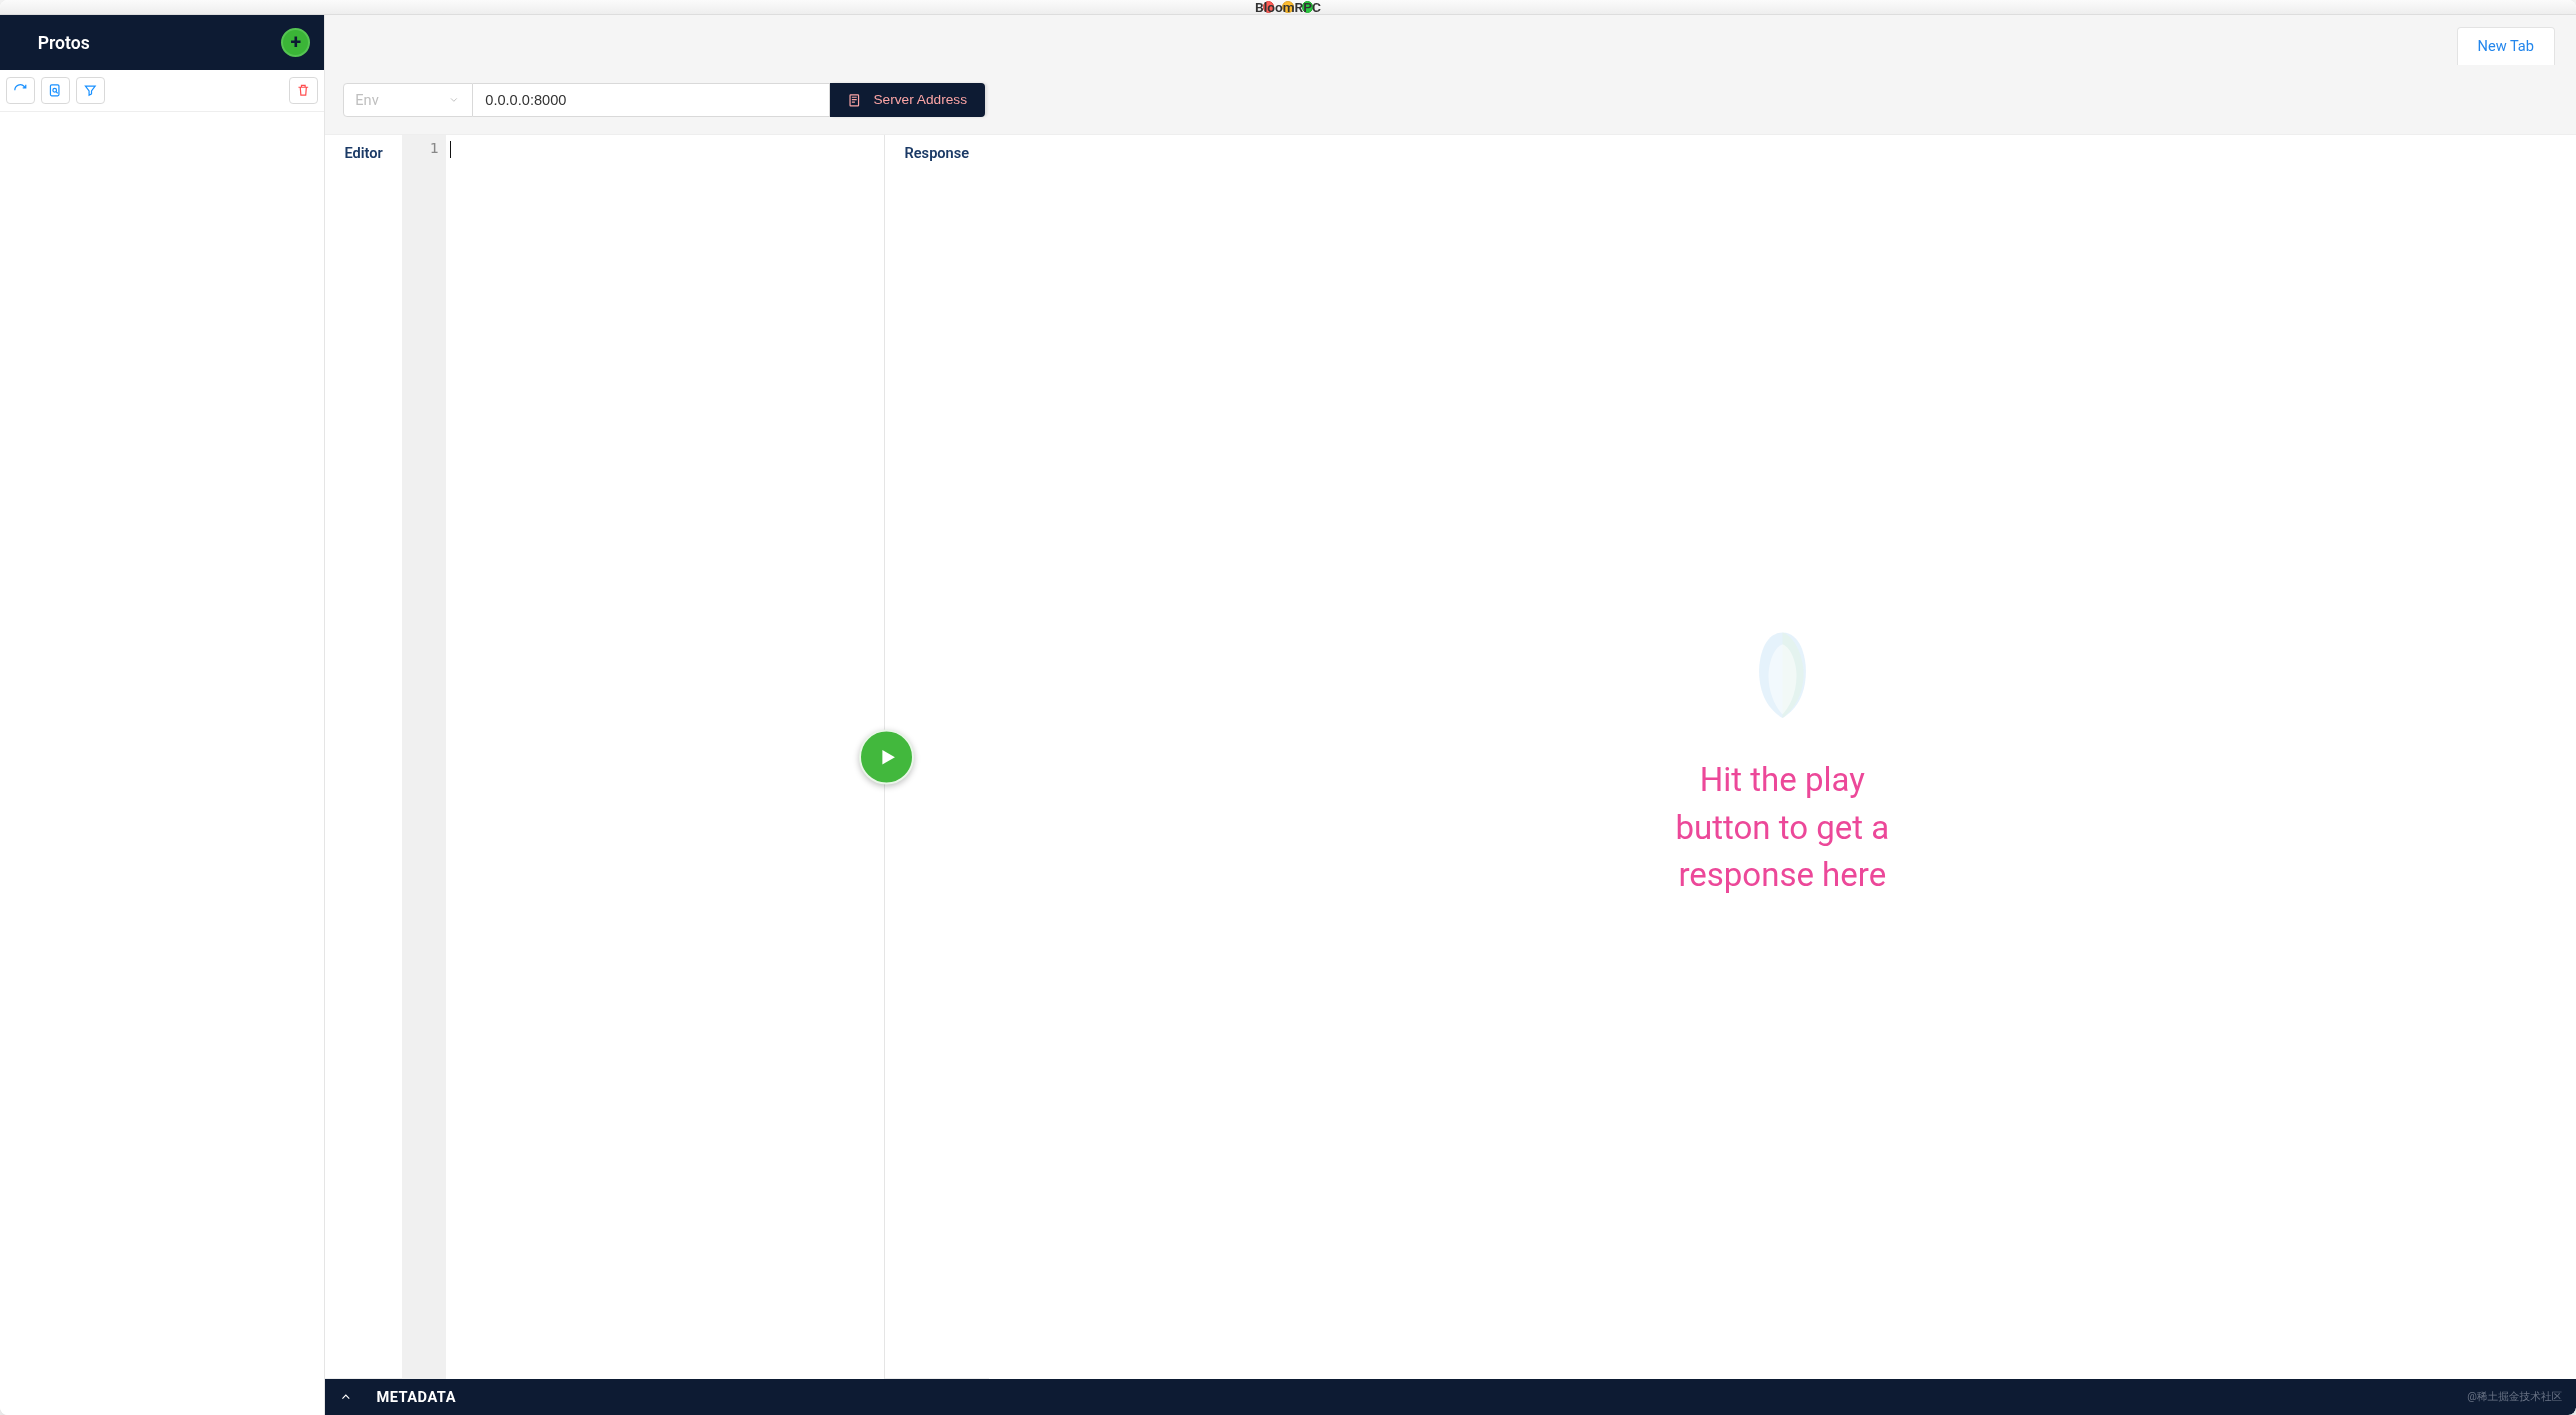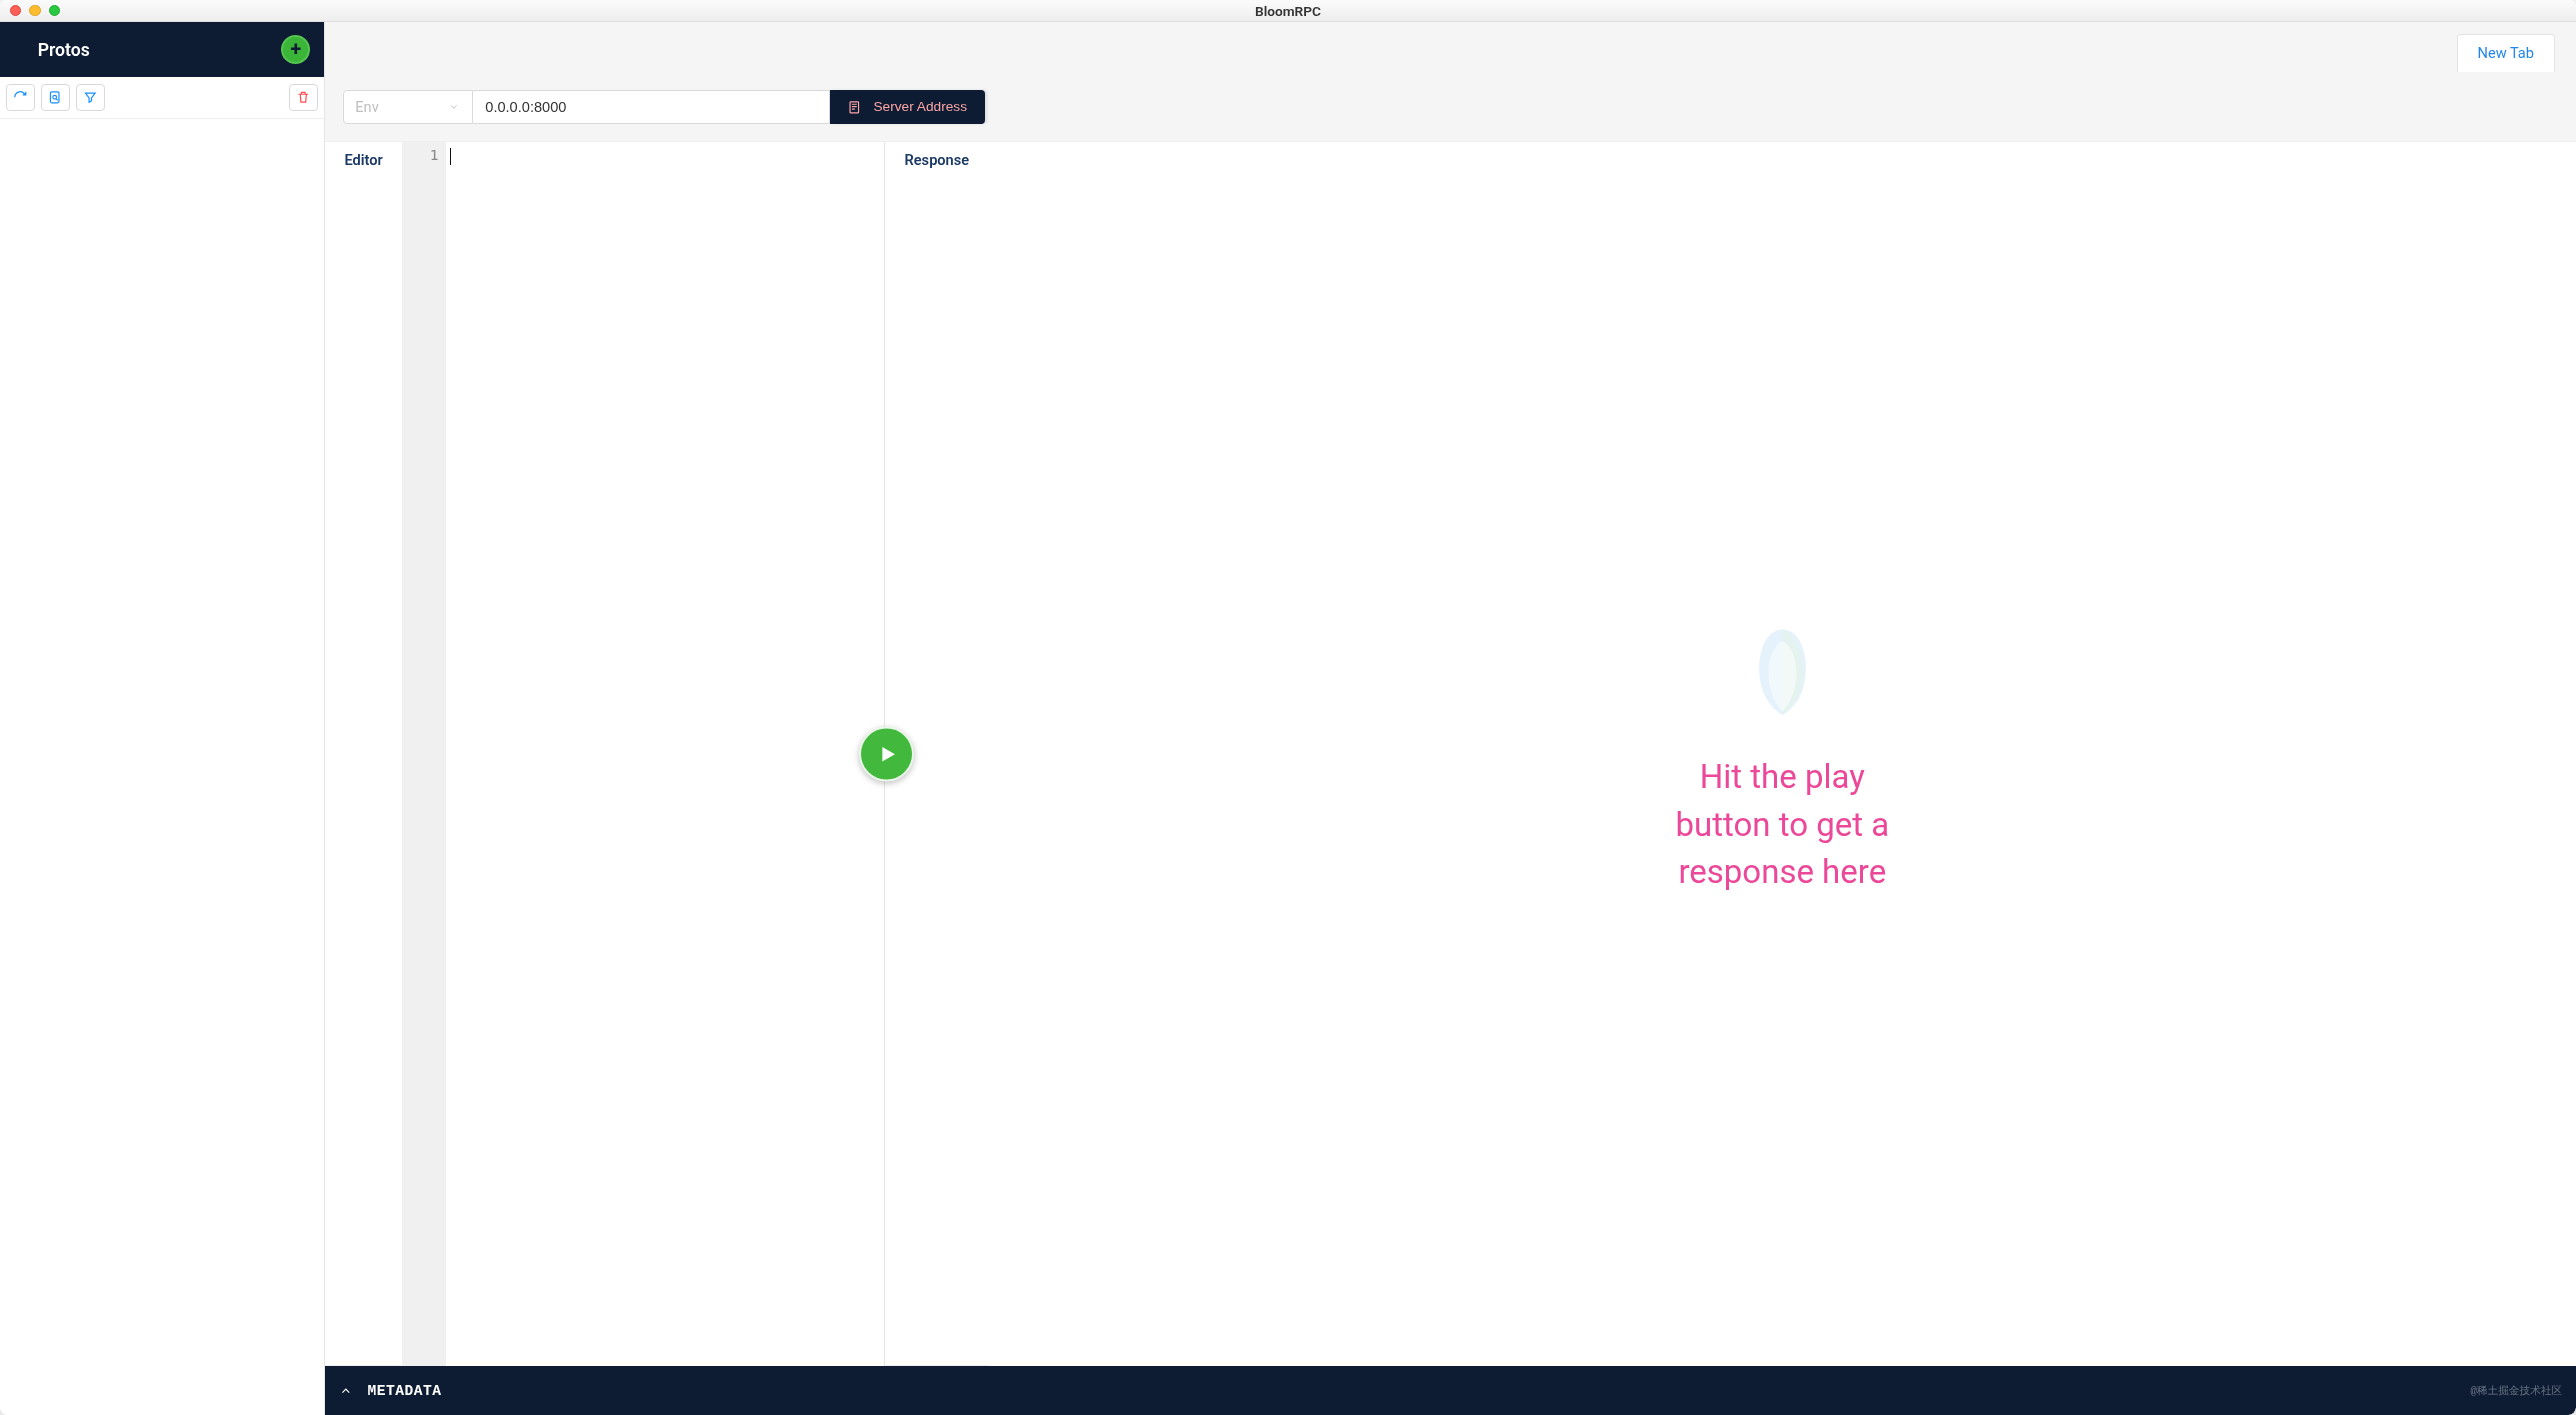--- a/index.html
+++ b/index.html
@@ -1,20 +1,20 @@
 <!DOCTYPE html>
 <html><head>
   <meta charset="utf-8">
   <style>
     * { box-sizing: border-box; margin: 0; padding: 0; }
     html, body { width: 100%; height: 100%; font-family: -apple-system, BlinkMacSystemFont, "Segoe UI", Roboto, Helvetica, Arial, sans-serif; overflow: hidden; }
     body { display: flex; flex-direction: column; background: #f7f7f7; }
 
     
-    .titlebar { height: 22px; background: linear-gradient(#fbfbfb, #eeeeee); display: flex; align-items: center; padding: 0 9.8px; border-bottom: 1px solid #ddd; position: relative; }
+    .titlebar { height: 15px; background: linear-gradient(#fbfbfb, #eeeeee); display: flex; align-items: center; padding: 0 9.8px; border-bottom: 1px solid #ddd; position: relative; justify-content: center; }
     .traffic { display: flex; gap: 7.8px; }
     .traffic span { width: 11.7px; height: 11.7px; border-radius: 50%; display: inline-block; }
     .t-red { background:#ff5f57; border:0.5px solid #e0443e; }
     .t-yellow { background:#ffbd2e; border:0.5px solid #dea123; }
     .t-green { background:#28c840; border:0.5px solid #1dad2a; }
     .title-text { position: absolute; left: 50%; transform: translateX(-50%); font-size: 13.7px; font-weight: 600; color: #333; }
 
     
     .appwrap { flex: 1; display: flex; min-height: 0; border-radius: 0 0 7.8px 7.8px; overflow: hidden; }
 
@@ -51,21 +51,21 @@
     .code-area { flex:1; padding:3.9px 3.9px; }
     .cursor-line { display:inline-block; width:1px; height:17.6px; background:#111; vertical-align:middle; }
     .response-body { flex:1; display:flex; align-items:center; justify-content:center; flex-direction:column; color:#9fb7c4; text-align:center; padding:19.5px; }
     .flower { width:117px; height:117px; margin-bottom:23.4px; }
     .placeholder-text { font-size:33px; max-width:254px; line-height:1.45; color:#ec4899; }
 
     .play-btn { position:absolute; width:55px; height:55px; border-radius:50%; background:#42b83d; display:flex; align-items:center; justify-content:center; box-shadow:0 2px 5.9px rgba(0,0,0,0.25); cursor:pointer; left:534px; top:50%; transform:translateY(-50%); border:2.9px solid #e9f6e8; }
     .play-btn svg { width:21.5px; height:21.5px; fill:#fff; margin-left:2.9px; }
 
     
-    .footer { height:49px; background:#0d1b33; color:#fff; display:flex; align-items:center; padding:0 13.7px; gap:15px;font-family:Liberation Mono, monospace; }
+    .footer { height:36px; background:#0d1b33; color:#fff; display:flex; align-items:center; padding:0 13.7px; gap:24px; }
     .footer .chev { width:13.7px; height:13.7px; }
     .footer .label { font-weight:700; letter-spacing:0.5px; font-size:14.6px; }
     .watermark { margin-left:auto; color:#bfc5d2; opacity:0.5; font-size:10.7px; }
 
     
     .window-outer { border-radius:7.8px; overflow:hidden; box-shadow:0 7.8px 29px rgba(0,0,0,0.15); position:absolute; inset:0; display:flex; flex-direction:column; background:#fff; }
   </style>
 </head>
 <body>
 

